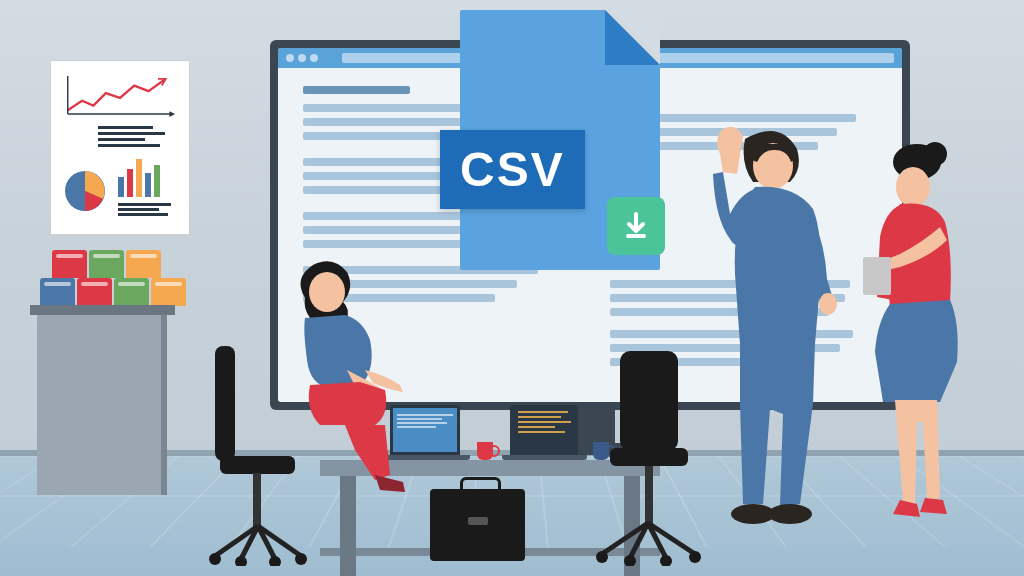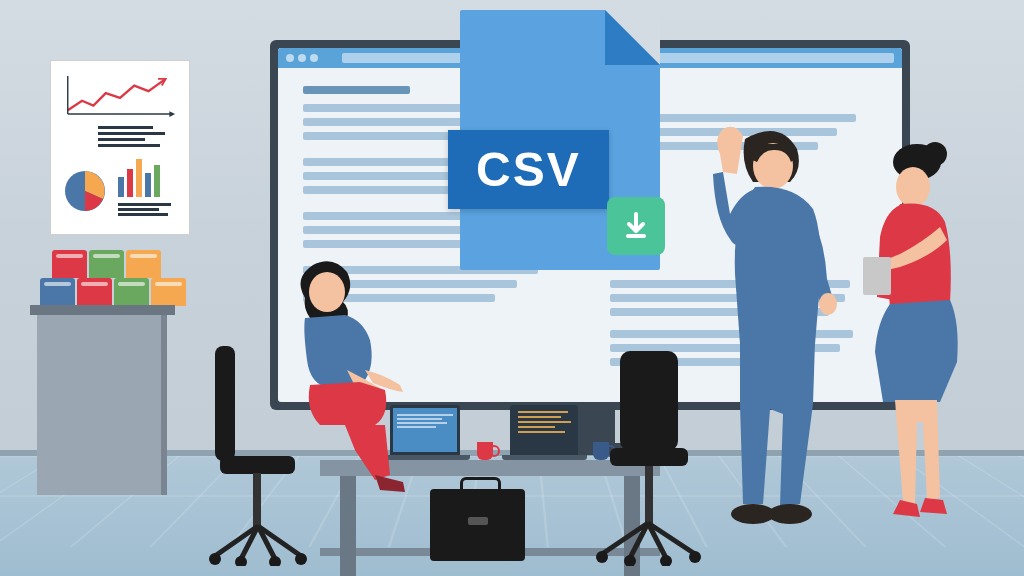--- a/index.html
+++ b/index.html
@@ -36,21 +36,21 @@
   .content-line { height: 8px; background: #a9c5db; border-radius: 2px; }
   .content-line.dark { background: #6894b8; }
   .monitor-stand { position: absolute; left: 50%; bottom: -35px; transform: translateX(-50%); width: 50px; height: 35px; background: #3a4752; }
   .monitor-base { position: absolute; left: 50%; bottom: -45px; transform: translateX(-50%); width: 140px; height: 12px; background: #3a4752; border-radius: 3px; }
   
   
   .csv-file { position: absolute; left: 460px; top: 10px; width: 200px; height: 260px; z-index: 5; }
   .file-body { width: 100%; height: 100%; background: #5aa3e0; position: relative; border-radius: 2px; }
   .file-fold { position: absolute; right: 0; top: 0; width: 0; height: 0; border-style: solid; border-width: 0 55px 55px 0; border-color: transparent #d4dce3 transparent transparent; }
   .file-fold-inner { position: absolute; right: 0; top: 0; width: 0; height: 0; border-style: solid; border-width: 55px 0 0 55px; border-color: transparent transparent transparent #2d7cc4; }
-  .csv-label { position: absolute; left: -20px; top: 120px; background: #1e6bb8; color: #fff; font-weight: 900; font-size: 48px; padding: 12px 28px; letter-spacing: 2px; box-shadow: 0 2px 6px rgba(0,0,0,0.2); margin-left: 8px; }
+  .csv-label { position: absolute; left: -20px; top: 120px; background: #1e6bb8; color: #fff; font-weight: 900; font-size: 48px; padding: 12px 20px; letter-spacing: 2px; box-shadow: 0 2px 6px rgba(0,0,0,0.2); }
   .download-badge { position: absolute; right: -5px; bottom: 15px; width: 58px; height: 58px; background: #4bc49a; border-radius: 8px; display: flex; align-items: center; justify-content: center; }
   
   
   .floor { position: absolute; left: 0; bottom: 0; width: 100%; height: 120px; background: linear-gradient(180deg, #b0c8d8 0%, #9fbdd0 100%); }
   .floor::before { content:''; position: absolute; inset: 0; background-image:
     repeating-linear-gradient(90deg, transparent 0, transparent 58px, rgba(255,255,255,0.15) 58px, rgba(255,255,255,0.15) 60px),
     repeating-linear-gradient(0deg, transparent 0, transparent 58px, rgba(255,255,255,0.12) 58px, rgba(255,255,255,0.12) 60px);
     transform: perspective(400px) rotateX(55deg); transform-origin: top; }
   .baseboard { position: absolute; left: 0; bottom: 120px; width: 100%; height: 6px; background: #8fa2b0; }
   

